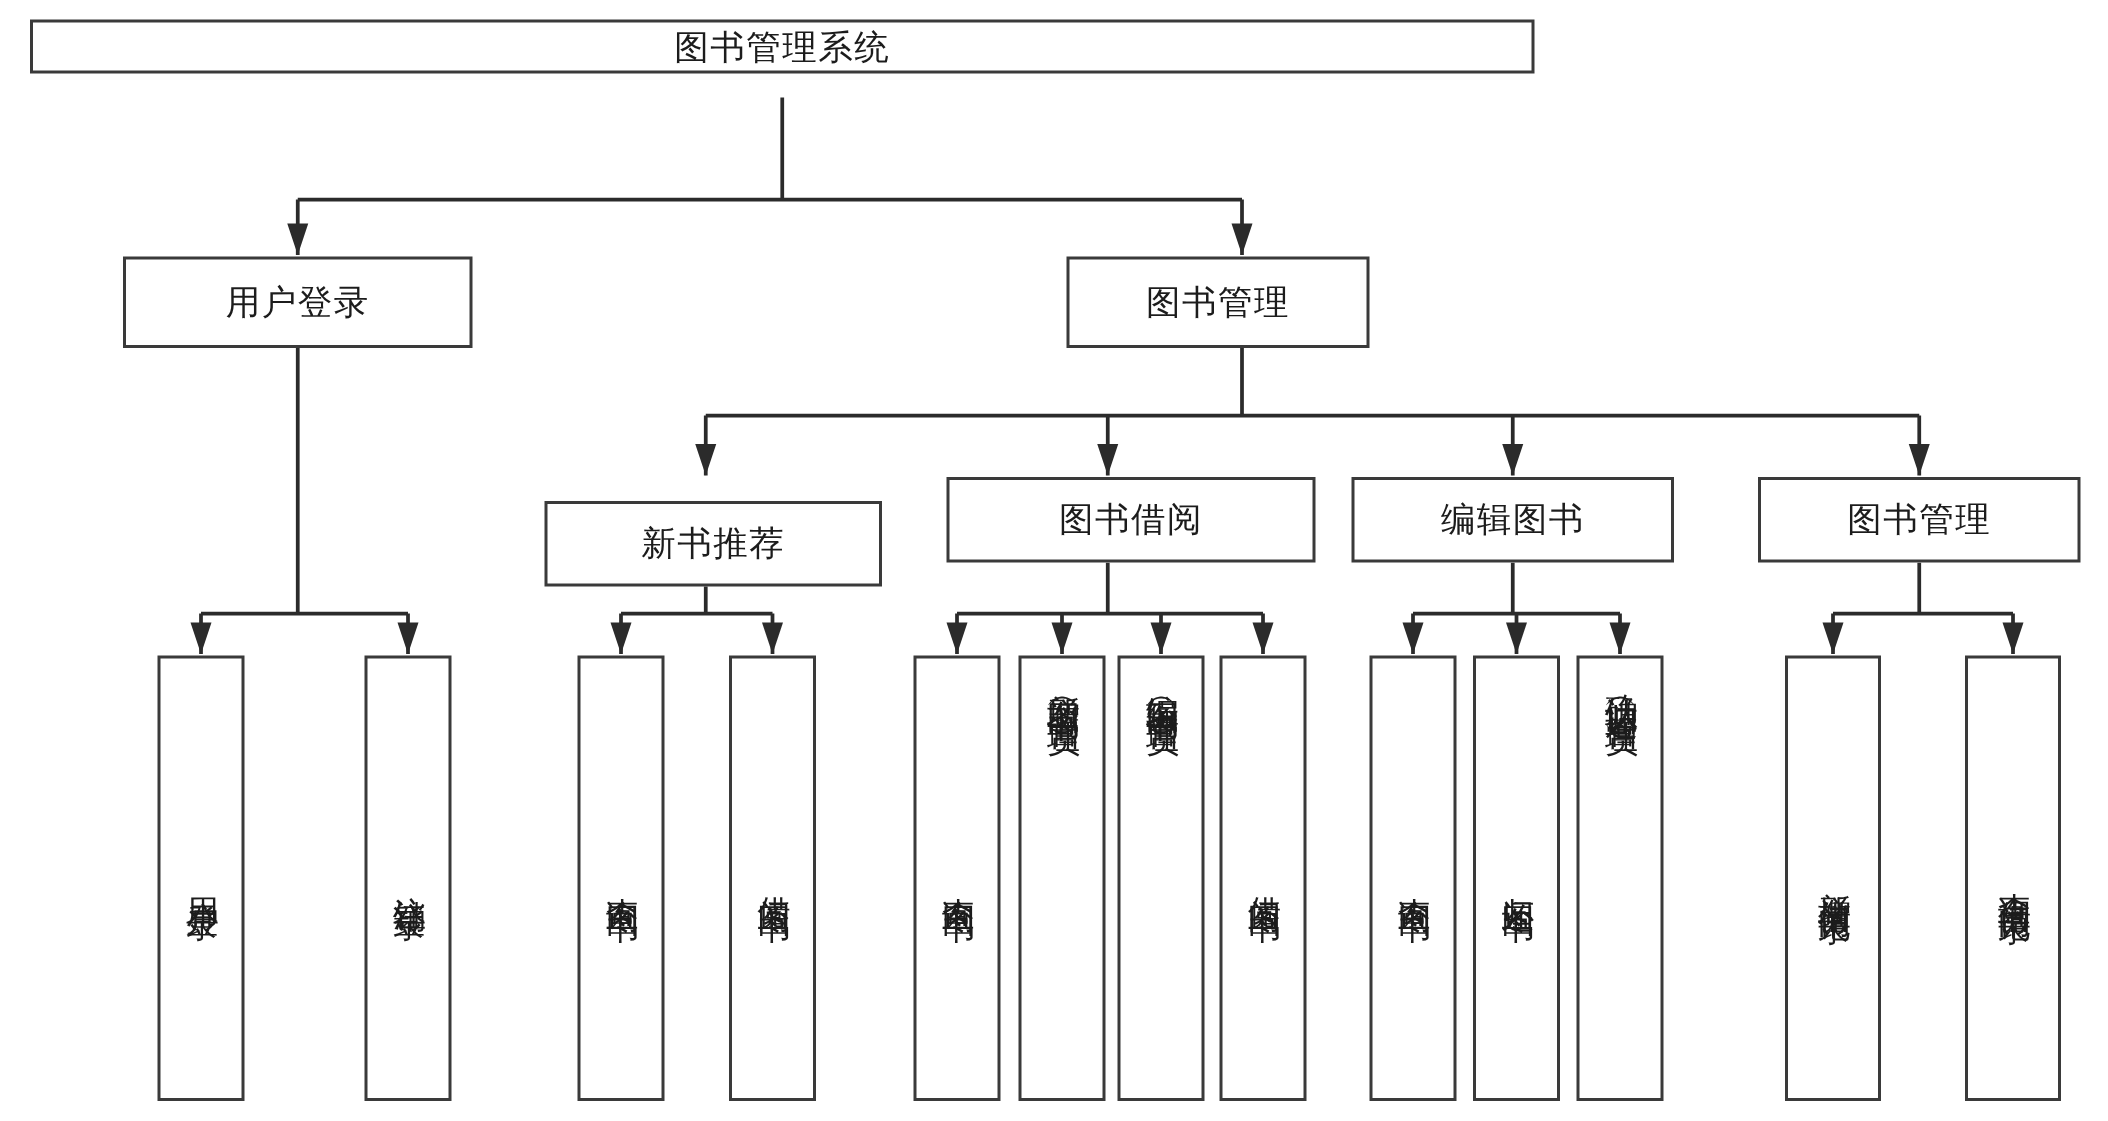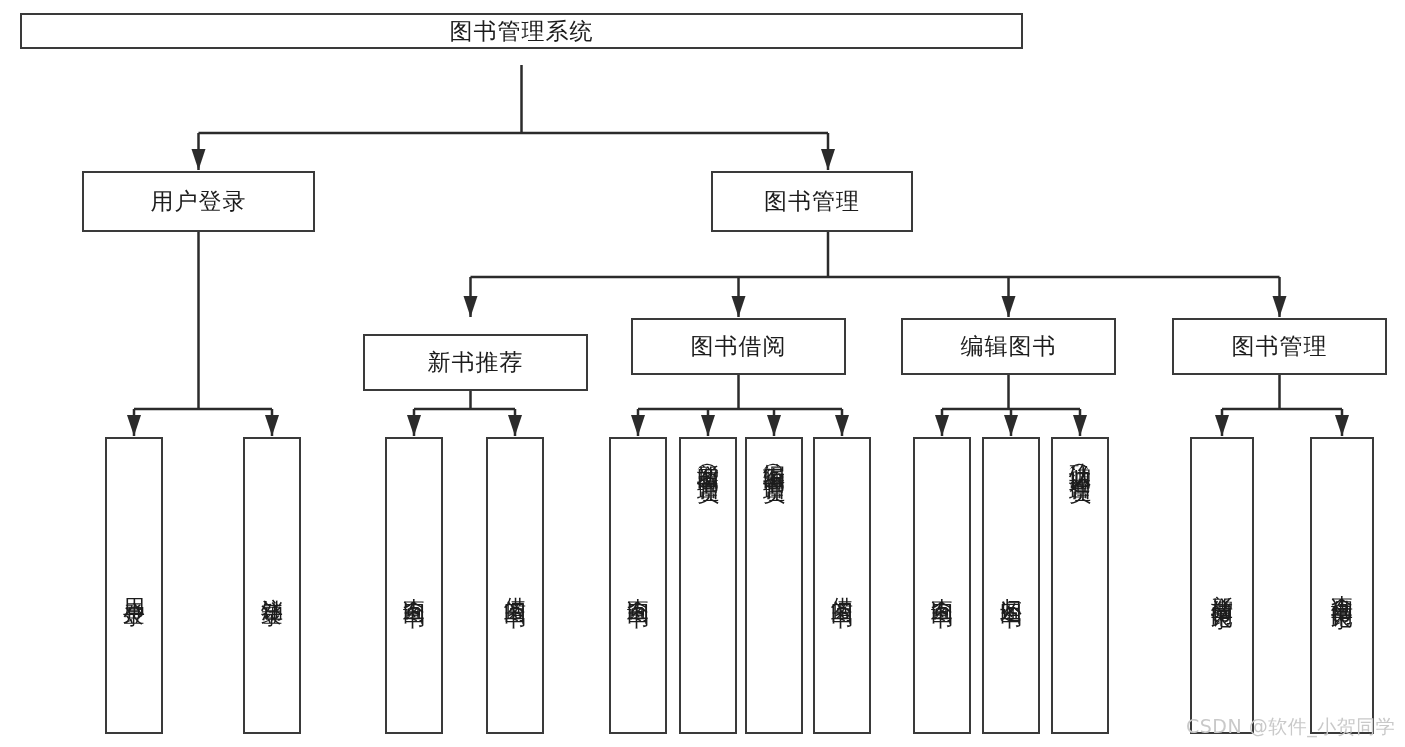--- a/index.html
+++ b/index.html
@@ -132,21 +132,21 @@
       </div>
       <div class="node horiz" style="left: 82px; top: 171px; width: 233px; height: 61px;">
         <span class="node-label">用户登录</span>
       </div>
       <div class="node horiz" style="left: 711px; top: 171px; width: 202px; height: 61px;">
         <span class="node-label">图书管理</span>
       </div>
       <div class="node horiz" style="left: 363px; top: 318px; width: 225px; height: 57px; margin-top: 16px;">
         <span class="node-label">新书推荐</span>
       </div>
-      <div class="node horiz" style="left: 631px; top: 318px; width: 215px; height: 57px;">
+      <div class="node horiz" style="left: 631px; top: 318px; width: 246px; height: 57px;">
         <span class="node-label">图书借阅</span>
       </div>
       <div class="node horiz" style="left: 901px; top: 318px; width: 215px; height: 57px;">
         <span class="node-label">编辑图书</span>
       </div>
       <div class="node horiz" style="left: 1172px; top: 318px; width: 215px; height: 57px;">
         <span class="node-label">图书管理</span>
       </div>
       <div class="node vert" style="left: 105px; top: 437px; width: 58px; height: 297px;">
         <span class="node-label">用户登录</span>
@@ -181,14 +181,13 @@
       <div class="node vert topalign" style="left: 1051px; top: 437px; width: 58px; height: 297px;">
         <span class="node-label">确认归还（管理员）</span>
       </div>
       <div class="node vert" style="left: 1190px; top: 437px; width: 64px; height: 297px;">
         <span class="node-label">新增借阅记录</span>
       </div>
       <div class="node vert" style="left: 1310px; top: 437px; width: 64px; height: 297px;">
         <span class="node-label">查询借阅记录</span>
       </div>
     </div>
-  <div id="watermark">CSDN @软件_小贺同学</div>
 </div>
 
 </body></html>

